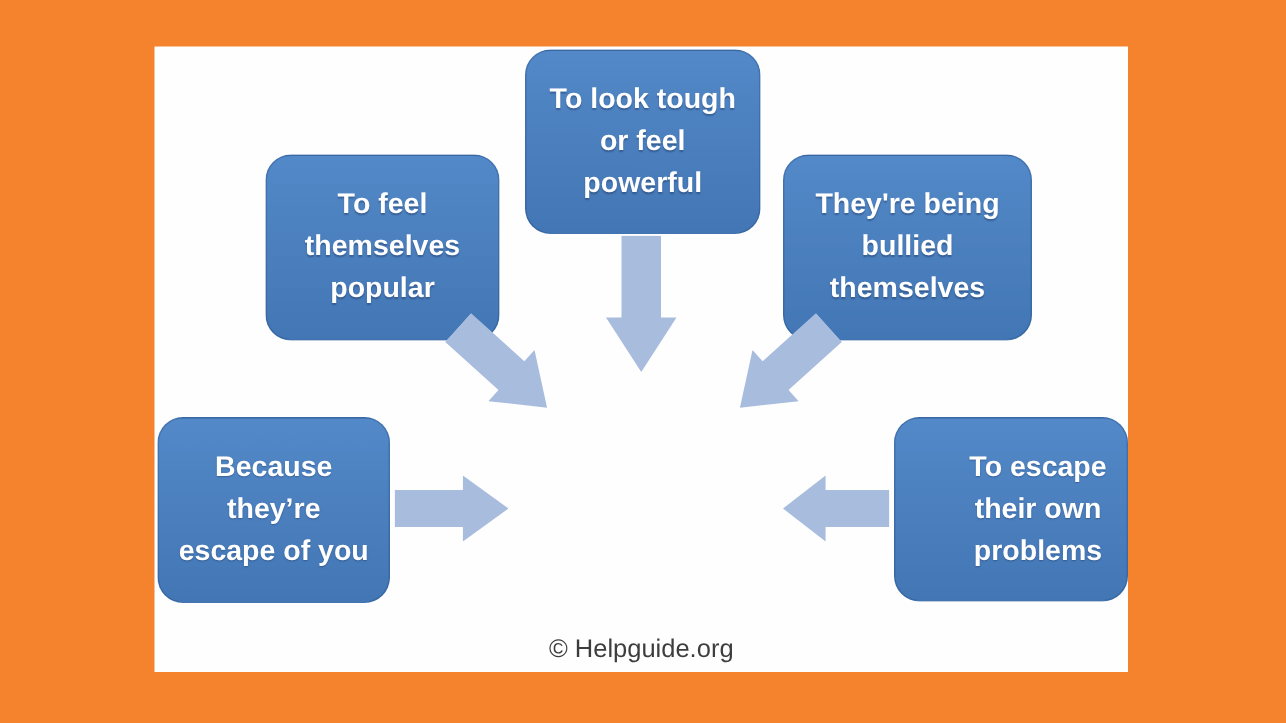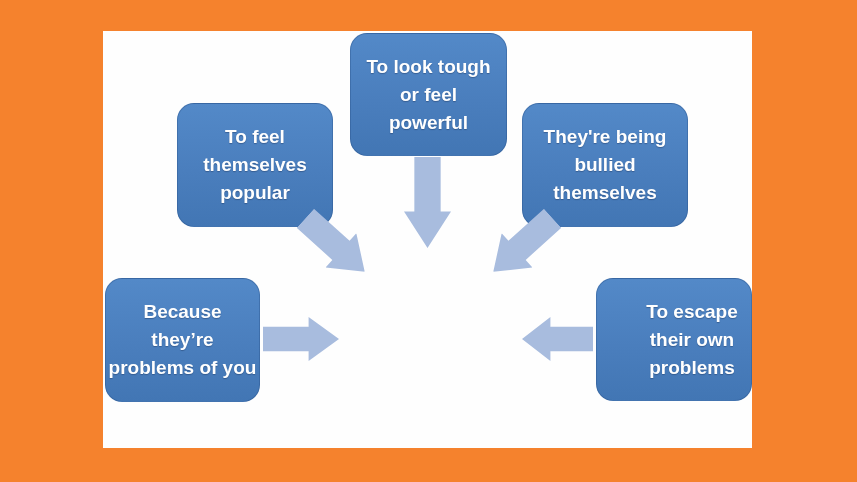--- a/index.html
+++ b/index.html
@@ -99,31 +99,32 @@
 
     <div class="node box b-tr">
       <span class="txt">They're being
 bullied
 themselves</span>
     </div>
 
     <div class="node box b-l">
       <span class="txt">Because
 they’re
-problems of you</span>
+escape of you</span>
     </div>
 
     <div class="node box b-r">
       <span class="txt">To escape
 their own
 problems</span>
     </div>
 
     <div class="arrow a-down"></div>
     <div class="arrow a-dr"></div>
     <div class="arrow a-dl"></div>
     <div class="arrow a-r"></div>
     <div class="arrow a-l"></div>
 
 
+    <div class="credit">© Helpguide.org</div>
 
   </div>
 </div>
 
 </body></html>

